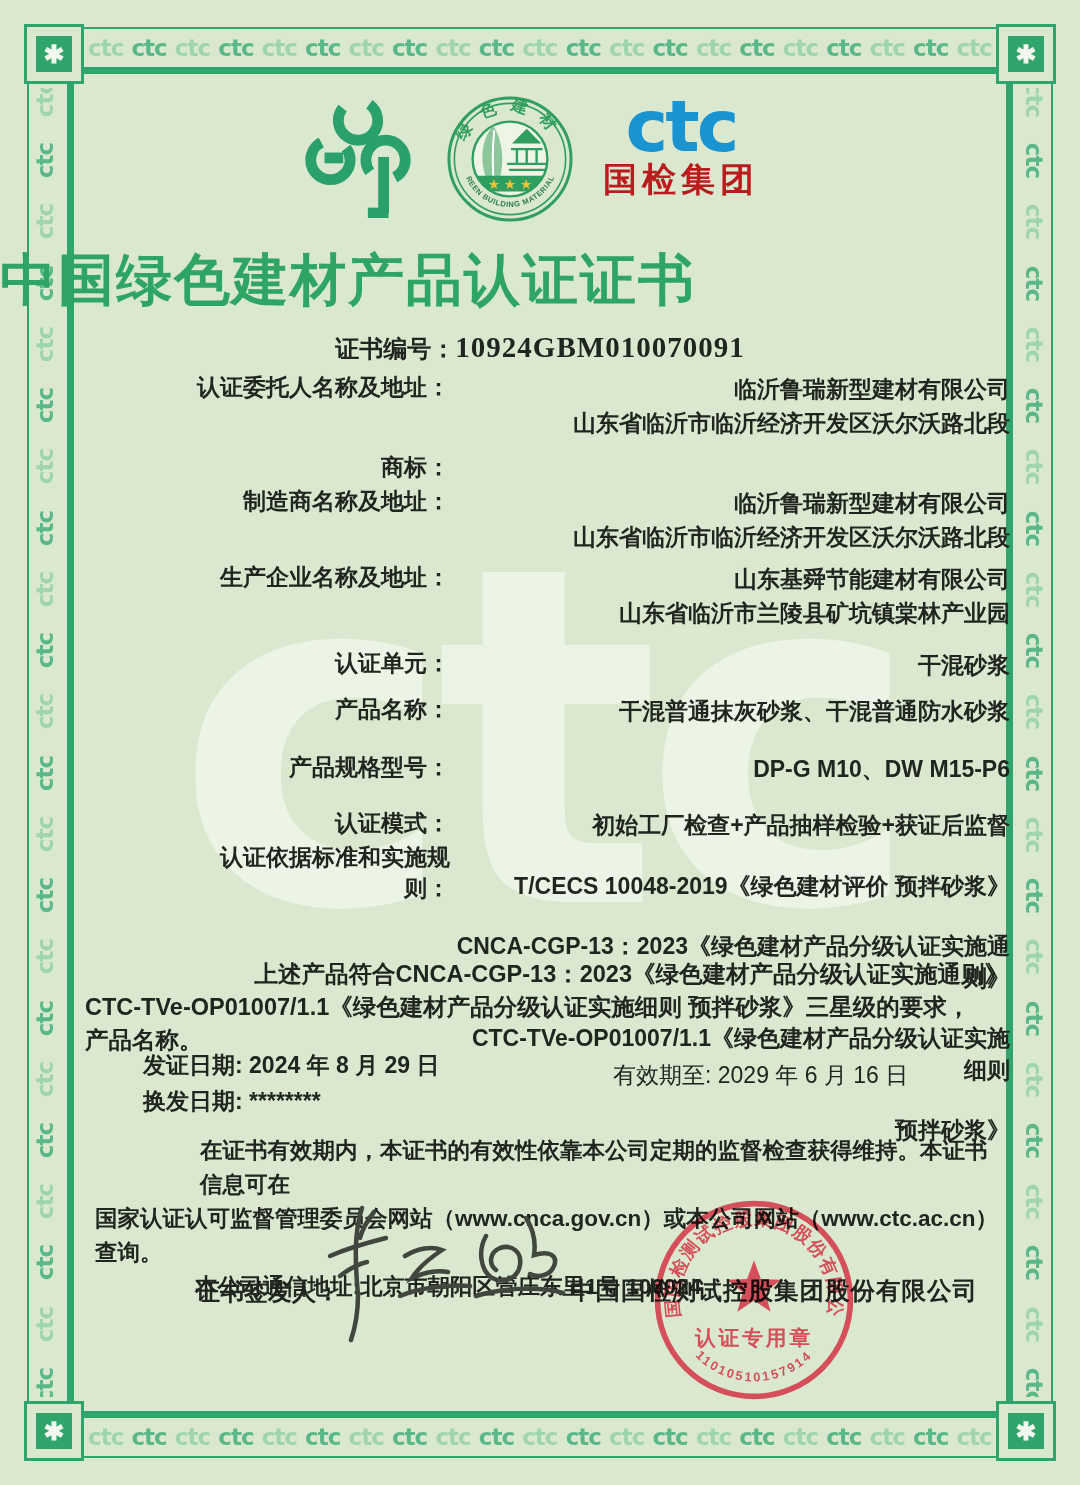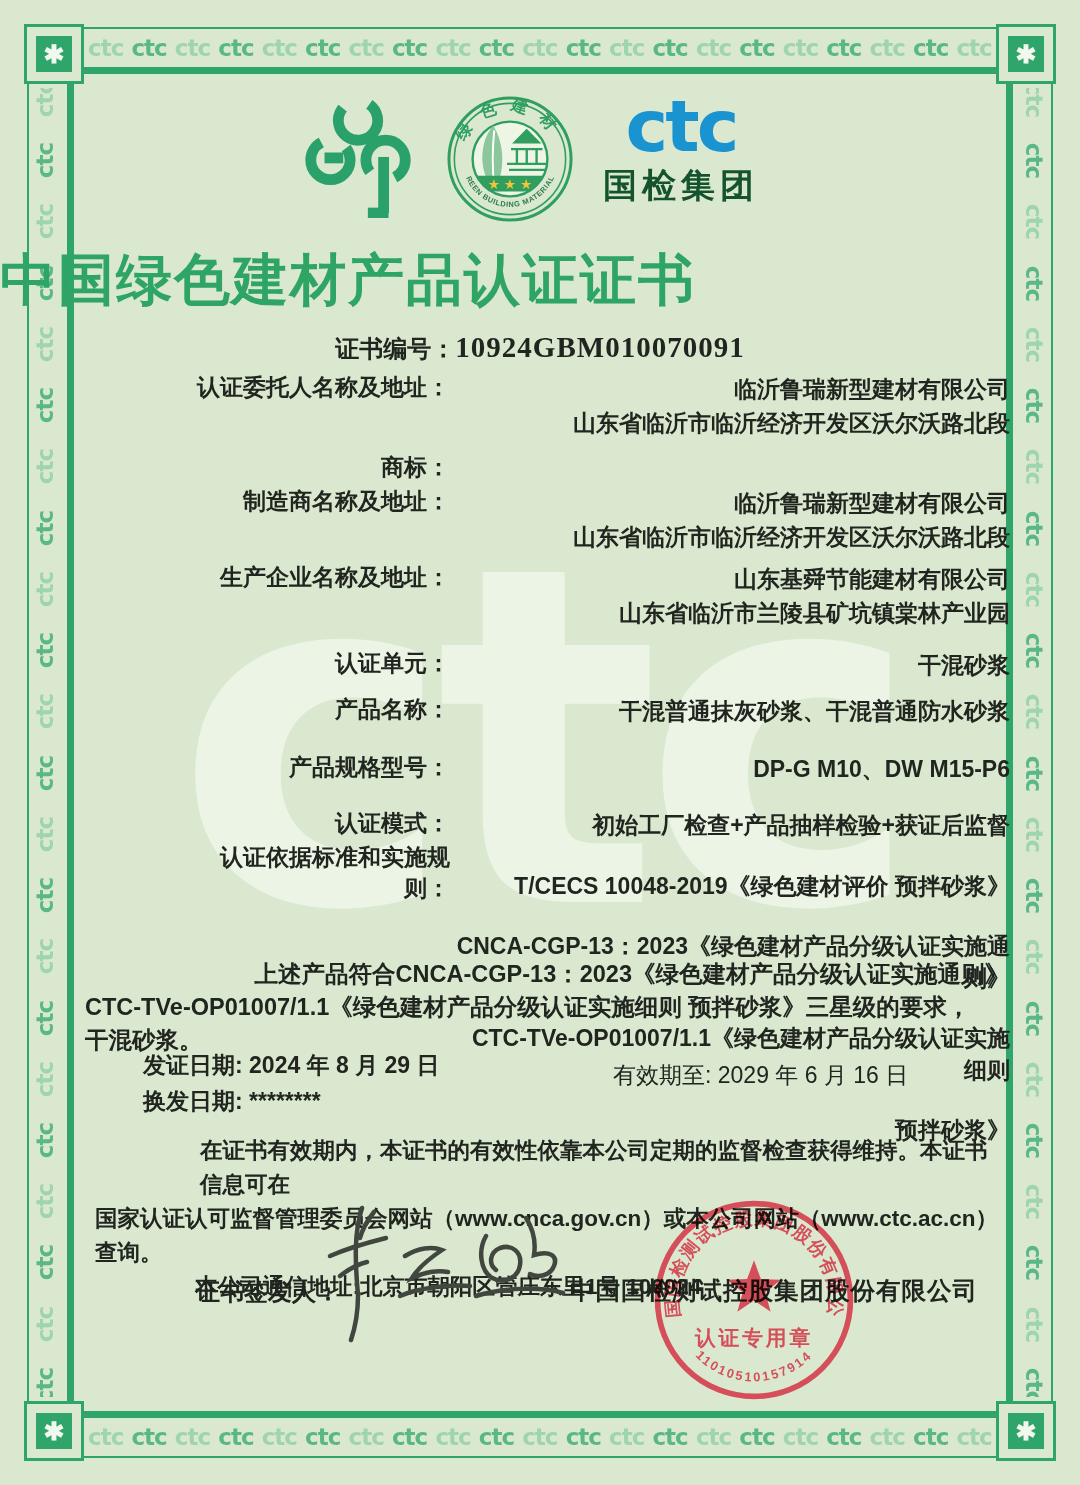--- a/index.html
+++ b/index.html
@@ -32,21 +32,21 @@
              color:rgba(250,253,246,0.55);z-index:1;user-select:none;}
 
   .content{position:absolute;inset:0;z-index:2;}
 
   
   .logo-gbp{position:absolute;left:295px;top:88px;}
   .logo-badge{position:absolute;left:446px;top:95px;}
   .logo-ctc{position:absolute;left:596px;top:96px;width:170px;text-align:center;}
   .ctc-word{font-family:"DejaVu Sans",sans-serif;font-weight:900;font-size:72px;line-height:0.85;
             color:#1a93d1;letter-spacing:-3px;}
-  .ctc-sub{margin-top:6px;font-size:34px;font-weight:900;color:#14532d;letter-spacing:5px;}
+  .ctc-sub{font-size:34px;font-weight:900;color:#b91c1c;letter-spacing:5px;}
 
   
   .title{position:absolute;left:0;right:0;top:243px;text-align:left;
          font-family:"Liberation Serif",serif;font-weight:900;font-size:56px;
          color:#2ea465;letter-spacing:2px;}
   .certno{position:absolute;left:0;right:0;top:331px;text-align:center;font-size:24px;font-weight:700;}
   .certno .num{font-family:"Liberation Serif",serif;font-size:29px;letter-spacing:1px;}
 
   
   .field{position:absolute;left:175px;right:70px;display:flex;font-size:23px;font-weight:700;text-align:right;}
@@ -298,21 +298,21 @@
         <div>T/CECS 10048-2019《绿色建材评价 预拌砂浆》</div>
         <div>CNCA-CGP-13：2023《绿色建材产品分级认证实施通则》</div>
         <div>CTC-TVe-OP01007/1.1《绿色建材产品分级认证实施细则</div>
         <div>预拌砂浆》</div>
       </div>
     </div>
 
     <div class="statement">
       <div>上述产品符合CNCA-CGP-13：2023《绿色建材产品分级认证实施通则》</div>
       <div>CTC-TVe-OP01007/1.1《绿色建材产品分级认证实施细则 预拌砂浆》三星级的要求，</div>
-      <div>干混砂浆。</div>
+      <div>产品名称。</div>
     </div>
 
     <div class="d-issue">
       <span>发证日期:</span> <span>2024 年 8 月 29 日</span>
     </div>
     <div class="d-reissue">
       <span>换发日期:</span> <span>********</span>
     </div>
     <div class="d-valid">
       <span>有效期至:</span> <span>2029 年 6 月 16 日</span>

